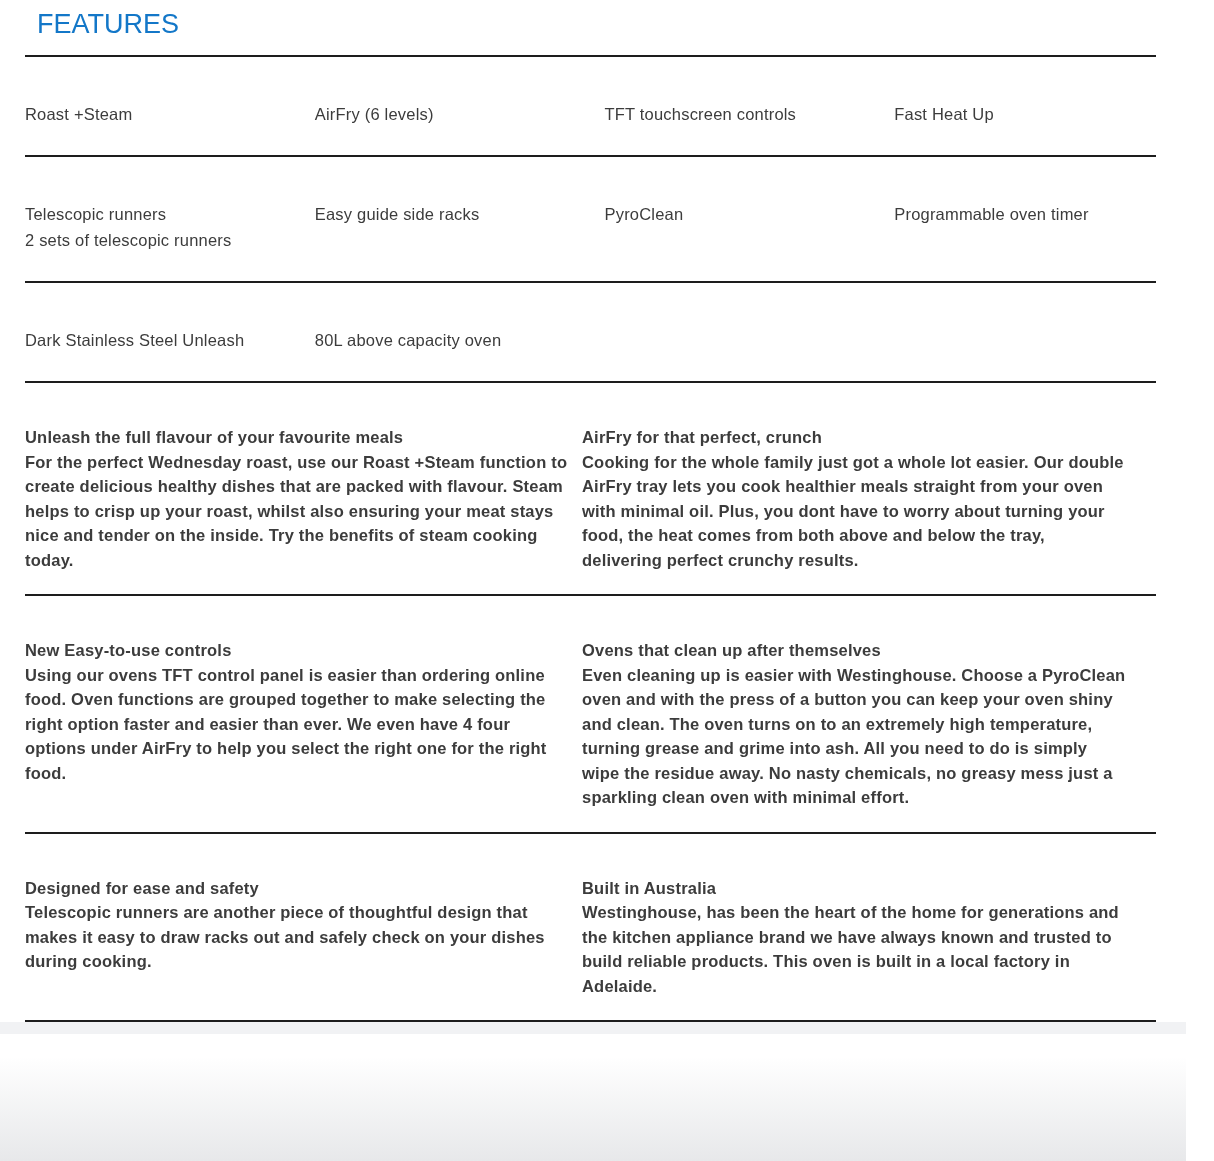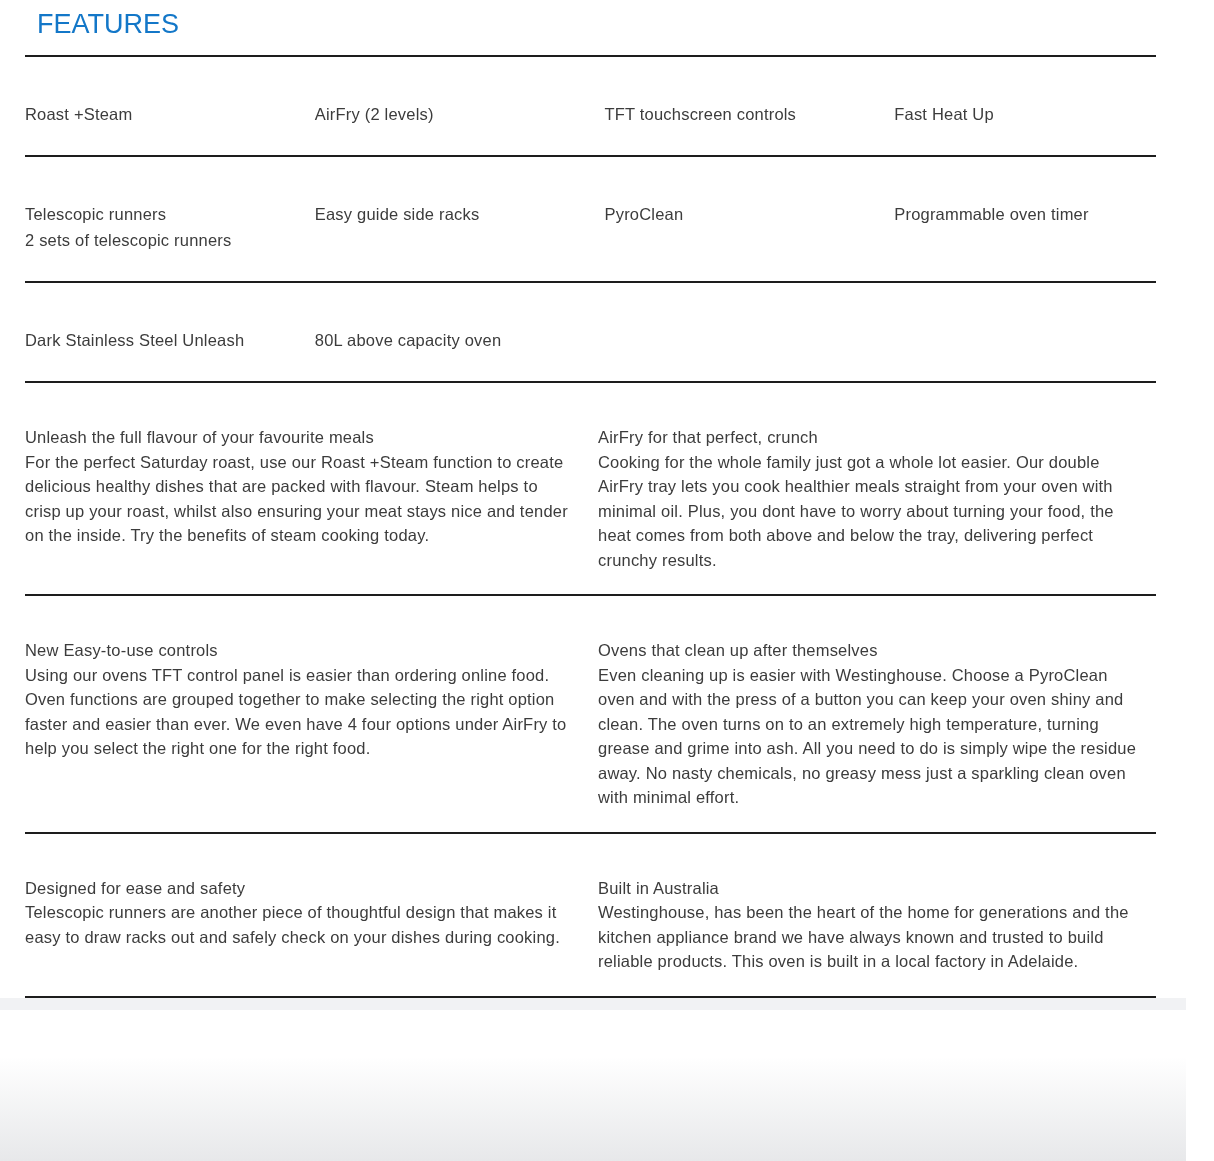--- a/index.html
+++ b/index.html
@@ -45,23 +45,24 @@
     font-size: 16.5px;
     line-height: 26px;
     letter-spacing: 0.2px;
     color: #3c3c3c;
   }
 
   
   .benefit-row {
     display: grid;
     grid-template-columns: 545px 545px;
-    column-gap: 28px;
+    column-gap: 12px;
     padding: 42px 0 22px;
     border-bottom: 2px solid #1d1d1d;
+    font-weight: bold;
   }
   .benefit-title, .benefit-body {
     font-size: 16.5px;
     line-height: 24.5px;
     letter-spacing: 0.2px;
     color: #3c3c3c;
   }
   .benefit-body { white-space: normal; }
 
   .bottom-strip {
@@ -78,21 +79,21 @@
   <section>
     <div class="section-header first">
       <h1 class="section-heading">FEATURES</h1>
     </div>
 
     <div class="feature-row">
       <div class="feature-cell">
         <div class="feature-line">Roast +Steam</div>
       </div>
       <div class="feature-cell">
-        <div class="feature-line">AirFry (2 levels)</div>
+        <div class="feature-line">AirFry (6 levels)</div>
       </div>
       <div class="feature-cell">
         <div class="feature-line">TFT touchscreen controls</div>
       </div>
       <div class="feature-cell">
         <div class="feature-line">Fast Heat Up</div>
       </div>
     </div>
 
     <div class="feature-row">
@@ -120,21 +121,21 @@
       </div>
       <div class="feature-cell"></div>
     </div>
   </section>
 
   <section>
 
     <div class="benefit-row">
       <div class="benefit-cell">
         <div class="benefit-title">Unleash the full flavour of your favourite meals</div>
-        <div class="benefit-body">For the perfect Saturday roast, use our Roast +Steam function to create delicious healthy dishes that are packed with flavour. Steam helps to crisp up your roast, whilst also ensuring your meat stays nice and tender on the inside. Try the benefits of steam cooking today.</div>
+        <div class="benefit-body">For the perfect Wednesday roast, use our Roast +Steam function to create delicious healthy dishes that are packed with flavour. Steam helps to crisp up your roast, whilst also ensuring your meat stays nice and tender on the inside. Try the benefits of steam cooking today.</div>
       </div>
       <div class="benefit-cell">
         <div class="benefit-title">AirFry for that perfect, crunch</div>
         <div class="benefit-body">Cooking for the whole family just got a whole lot easier. Our double AirFry tray lets you cook healthier meals straight from your oven with minimal oil. Plus, you dont have to worry about turning your food, the heat comes from both above and below the tray, delivering perfect crunchy results.</div>
       </div>
     </div>
 
     <div class="benefit-row">
       <div class="benefit-cell">
         <div class="benefit-title">New Easy-to-use controls</div>

